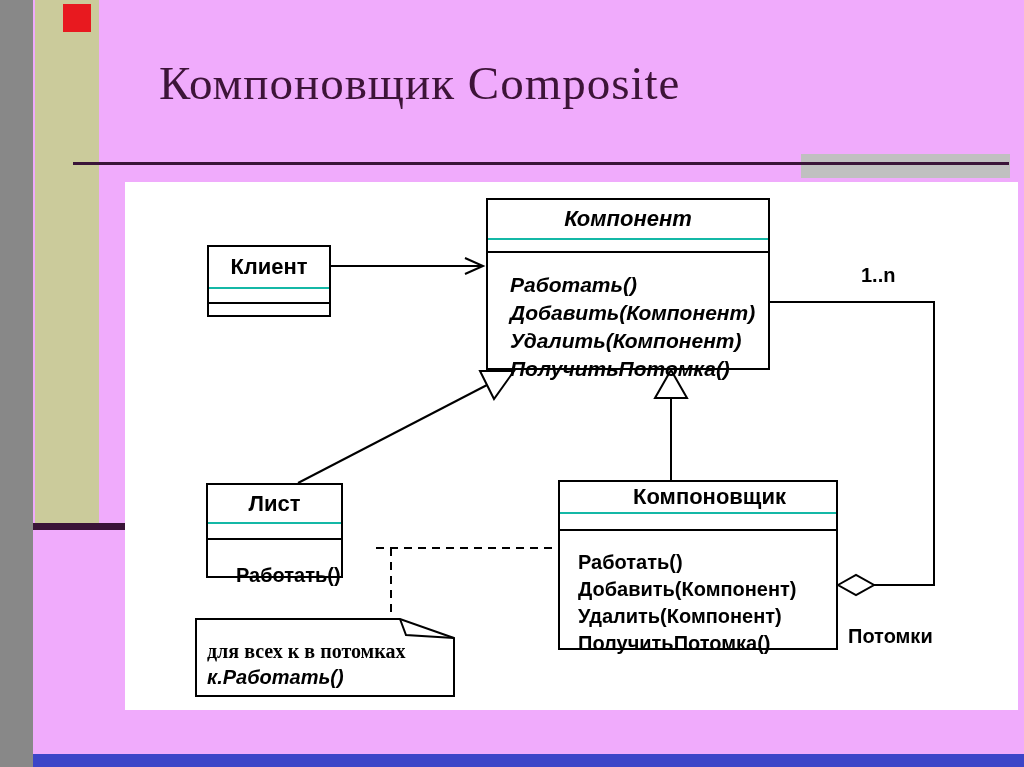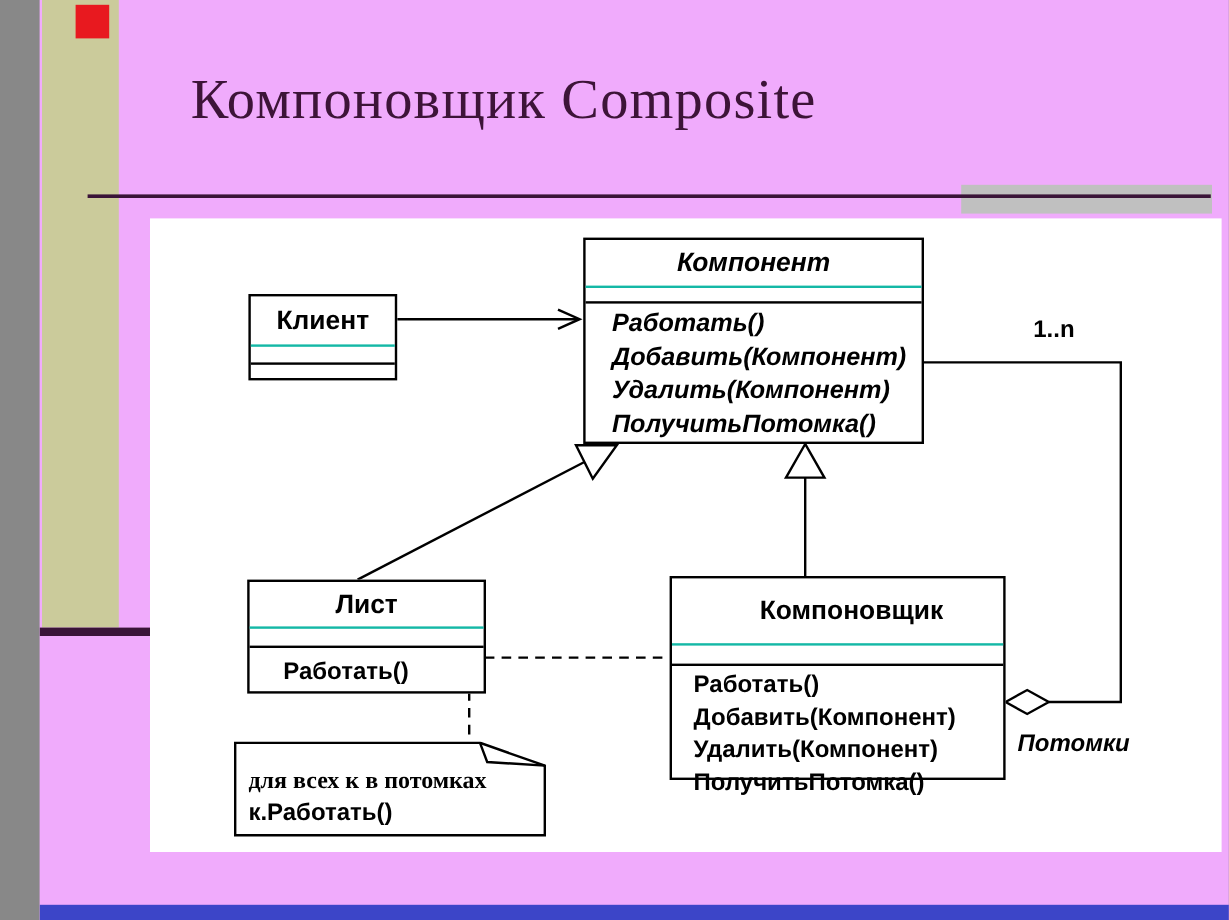--- a/index.html
+++ b/index.html
@@ -21,50 +21,50 @@
   .title-rule{position:absolute;left:40px;top:162px;width:936px;height:3px;background:#3A1438;}
   
   .bottom-bar{position:absolute;left:0;top:754px;width:1024px;height:13px;background:#3C45C8;}
   
   .canvas{position:absolute;left:92px;top:182px;width:893px;height:528px;background:#FFFFFF;}
   .canvas svg.wires{position:absolute;left:0;top:0;}
   
   .uml-box{position:absolute;box-sizing:border-box;background:#fff;border:2px solid #000;color:#000;}
   .uml-box .u-title{box-sizing:border-box;border-bottom:2px solid #14b8a6;display:flex;align-items:center;justify-content:center;font-weight:bold;font-size:22px;}
   .uml-box .u-empty{box-sizing:border-box;border-bottom:2px solid #000;}
-  .uml-box .u-methods{box-sizing:border-box;padding-top:3px;}
+  .uml-box .u-methods{box-sizing:border-box;padding-top:18px;}
   .uml-box .u-methods div{font-weight:bold;font-size:21px;white-space:nowrap;}
   .italic{font-style:italic;}
   #box-component{left:361px;top:16px;width:284px;height:172px;}
   #box-component .u-title{height:40px;}
   #box-component .u-empty{height:13px;}
   #box-component .u-methods{padding-left:22px;}
   #box-component .u-methods div{line-height:28px;}
   #box-client{left:82px;top:63px;width:124px;height:72px;}
   #box-client .u-title{height:42px;}
   #box-client .u-empty{height:15px;}
-  #box-leaf{left:81px;top:301px;width:199px;height:95px;}
+  #box-leaf{left:81px;top:301px;width:137px;height:95px;}
   #box-leaf .u-title{height:39px;}
   #box-leaf .u-empty{height:16px;}
   #box-leaf .u-methods{padding-left:28px;}
   #box-leaf .u-methods div{line-height:34px;font-size:20px;}
   #box-composite{left:433px;top:298px;width:280px;height:170px;}
-  #box-composite .u-title{height:56px;padding-left:23px;}
+  #box-composite .u-title{height:32px;padding-left:23px;}
   #box-composite .u-empty{height:17px;}
   #box-composite .u-methods{padding-left:18px;}
   #box-composite .u-methods div{line-height:27px;font-size:20px;}
   
   .note{position:absolute;left:70px;top:436px;width:261px;height:80px;}
   .note .n-text{position:absolute;left:12px;color:#000;font-weight:bold;font-size:20px;white-space:nowrap;}
   .note .n1{top:22px;font-family:Liberation Serif, serif;}
-  .note .n2{top:48px;}
+  .note .n2{top:48px;font-style:italic;}
   
   .flabel{position:absolute;color:#000;font-weight:bold;font-size:20px;white-space:nowrap;text-align:center;}
   #lbl-mult{left:736px;top:82px;}
-  #lbl-children{left:723px;top:427px;font-style:italic;}
+  #lbl-children{left:723px;top:443px;}
 </style>
 </head>
 <body>
 
 <div class="slide">
 
   <div class="left-bar"></div>
   <div class="red-square"></div>
   <div class="bar-underline"></div>
 

